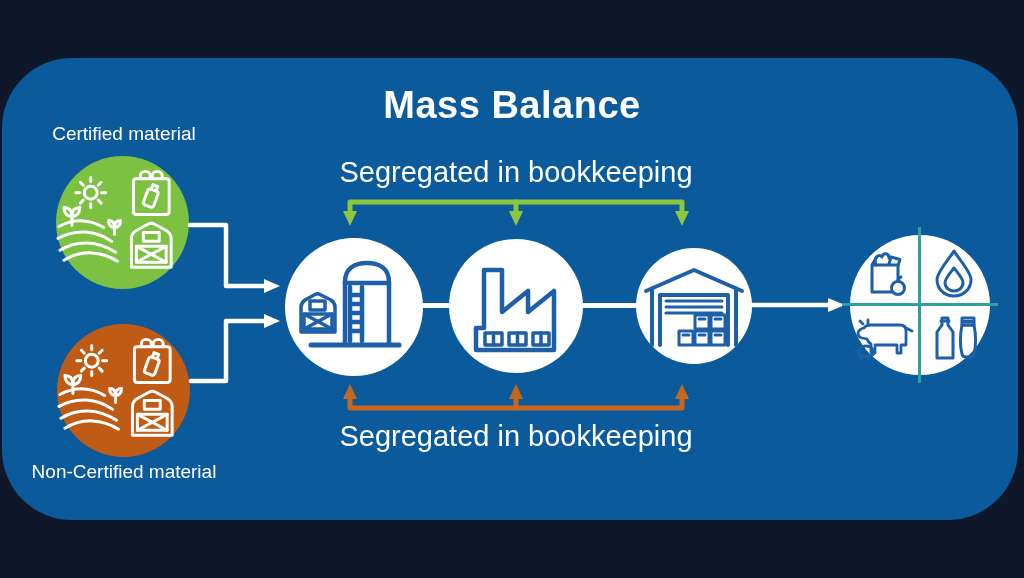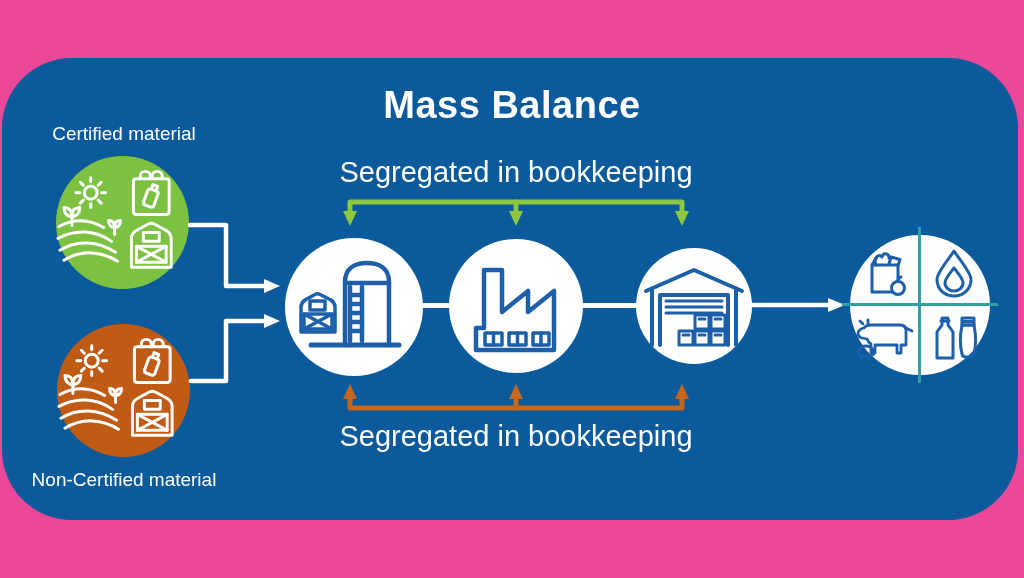--- a/index.html
+++ b/index.html
@@ -1,28 +1,28 @@
 <!DOCTYPE html>
 <html><head>
 <meta charset="utf-8">
 <style>
   html,body{margin:0;padding:0;background:#000;}
-  #stage{position:relative;width:1024px;height:578px;background:#ec4899;overflow:hidden;
+  #stage{position:relative;width:1024px;height:578px;background:#0f172a;overflow:hidden;
          font-family:"Liberation Sans",sans-serif;}
   .panel{position:absolute;left:2px;top:58px;width:1016px;height:462px;
          background:#0a5a9c;border-radius:70px;}
   .abs{position:absolute;}
   .title{left:0;top:84px;width:1024px;text-align:center;color:#fff;
          font-size:38px;font-weight:bold;letter-spacing:.5px;}
   .flow-label{left:212px;width:608px;text-align:center;color:#fff;font-size:29px;}
   .flow-label.top{top:156px;}
   .flow-label.bottom{top:420px;}
   .src-label{left:13px;width:222px;text-align:center;color:#fff;font-size:19px;}
   .src-label.cert{top:123px;}
-  .src-label.noncert{top:461px;margin-top:8px;}
+  .src-label.noncert{top:461px;}
   .circle{position:absolute;border-radius:50%;}
   .c-green{left:56px;top:156px;width:133px;height:133px;background:#7cc142;}
   .c-orange{left:57px;top:324px;width:133px;height:133px;background:#c05b16;}
   .c-white1{left:285px;top:238px;width:138px;height:138px;background:#fff;}
   .c-white2{left:449px;top:239px;width:134px;height:134px;background:#fff;}
   .c-white3{left:636px;top:248px;width:116px;height:116px;background:#fff;}
   .c-final{left:850px;top:235px;width:140px;height:140px;background:#fff;}
   .connector{position:absolute;background:#fff;height:4.5px;}
   .divider-v{position:absolute;left:918px;top:227px;width:3px;height:156px;background:#2fa0a0;}
   .divider-h{position:absolute;left:842px;top:303px;width:156px;height:3px;background:#2fa0a0;}

